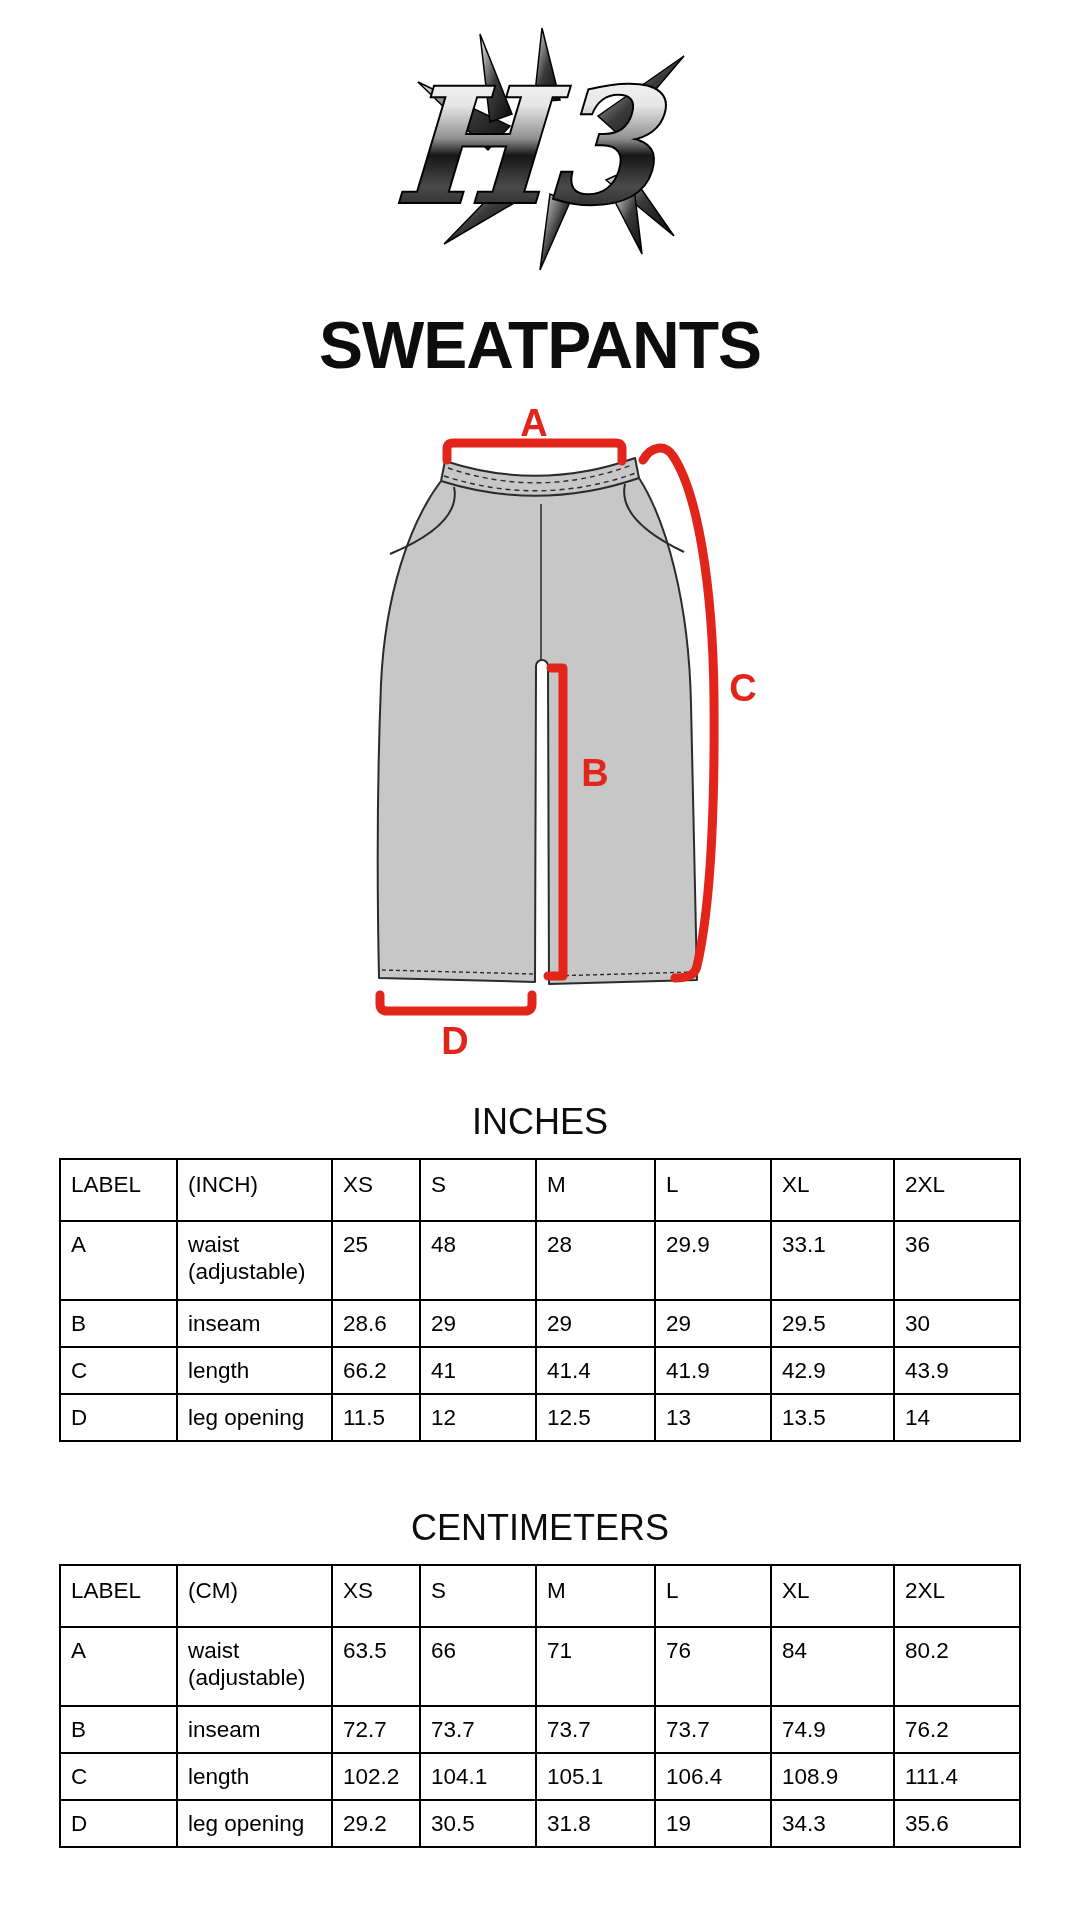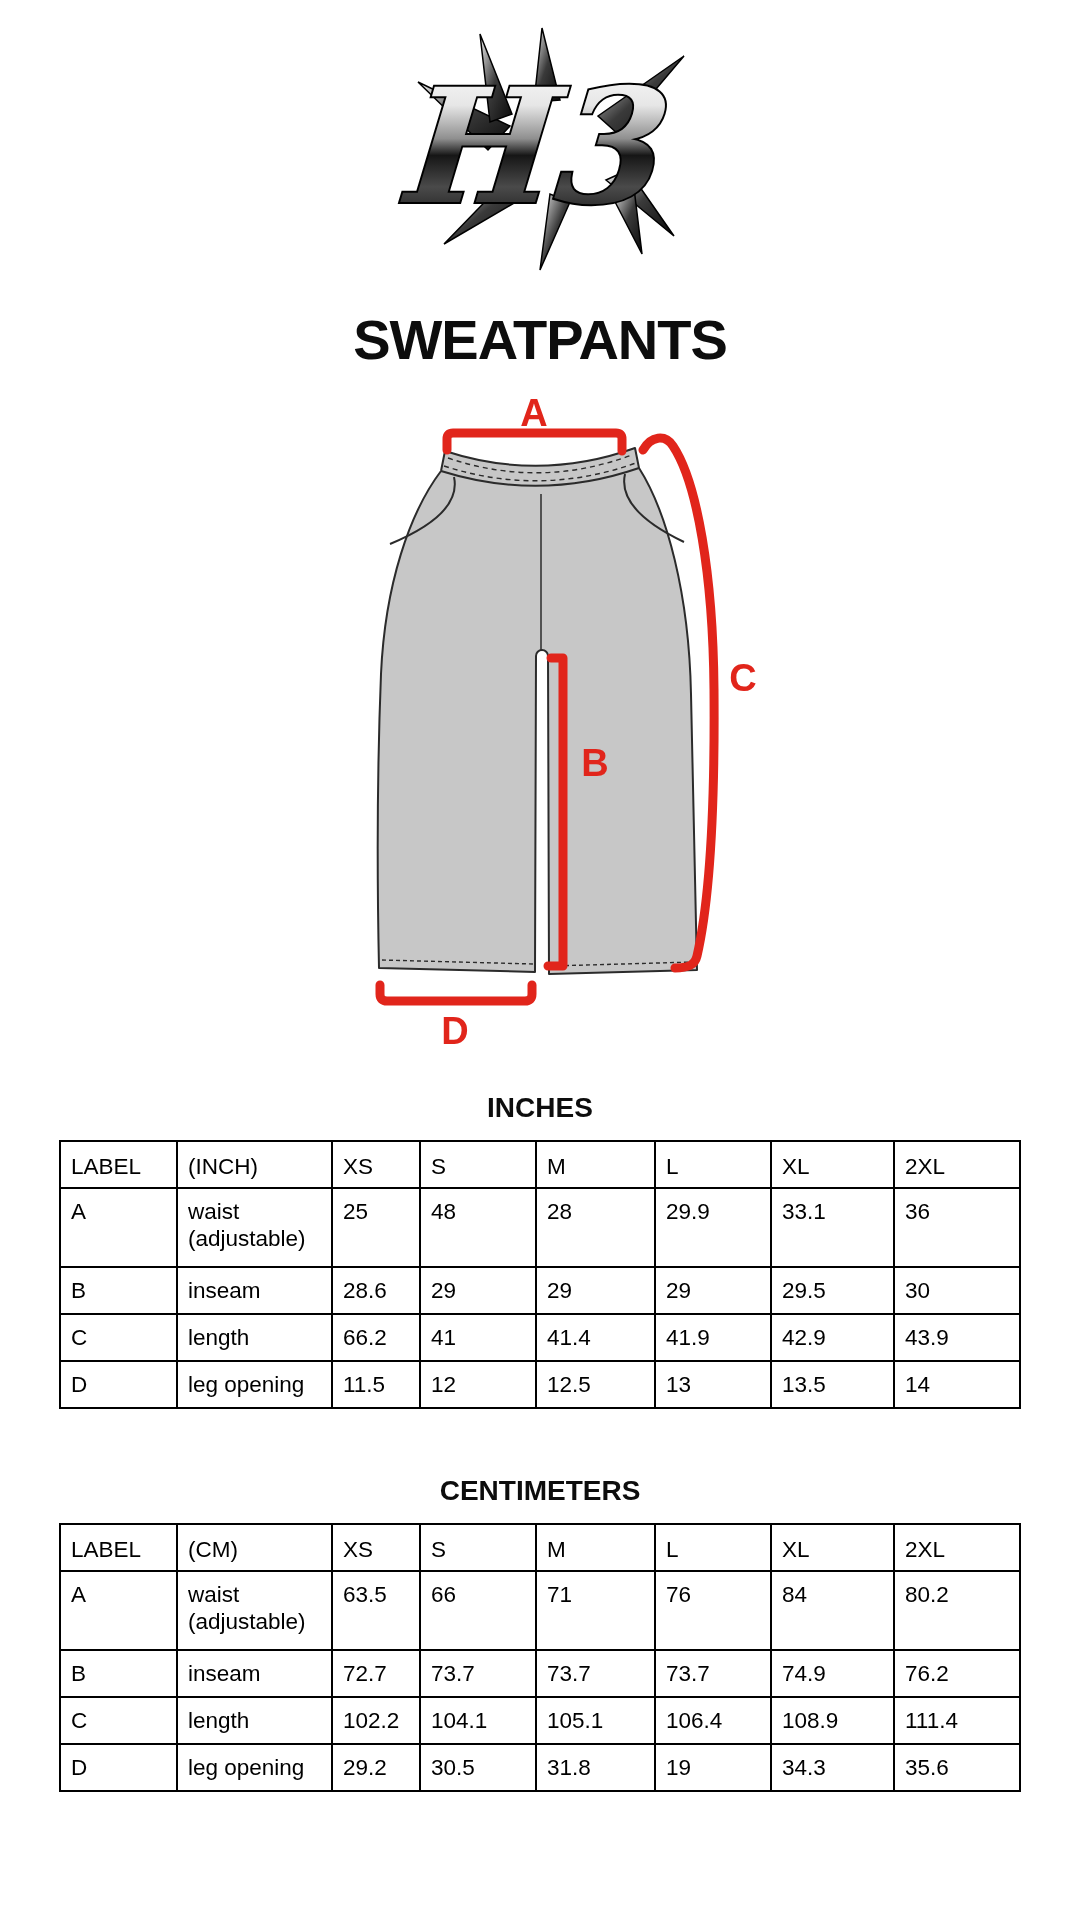--- a/index.html
+++ b/index.html
@@ -6,34 +6,34 @@
   html,body { background:#ffffff; }
   body { width:1080px; height:1920px; font-family:"Liberation Sans", sans-serif; overflow:hidden; }
   .page { width:1080px; height:1920px; background:#fff; padding-top:26px; }
 
   .logo-wrap { width:300px; margin:0 auto; }
   .logo-wrap svg { display:block; }
 
   .page-title {
     margin-top:40px;
     text-align:center;
-    font-size:56px;
+    font-size:66px;
     font-weight:800;
     letter-spacing:-1px;
     color:#0d0d0d;
     line-height:1;
   }
 
   .diagram-wrap { width:470px; margin:26px auto 0; }
   .diagram-wrap svg { display:block; }
 
   .tbl-heading {
     text-align:center;
-    font-size:28px;
-    font-weight:700;
+    font-size:36px;
+    font-weight:400;
     color:#0d0d0d;
     line-height:1;
   }
   #inches-heading { margin-top:40px; }
   #cm-heading { margin-top:68px; }
 
   table.size-table {
     width:960px;
     margin:18px auto 0;
     border-collapse:collapse;
@@ -44,21 +44,21 @@
     border:2px solid #000;
     font-size:22.5px;
     line-height:1.22;
     font-weight:400;
     color:#000;
     text-align:left;
     vertical-align:top;
     padding:9px 4px 4px 10px;
     overflow:hidden;
   }
-  .size-table thead th { height:47px; padding-top:11px; }
+  .size-table thead th { height:62px; padding-top:11px; }
   .size-table tbody tr.row-tall td { height:79px; }
   .size-table tbody tr td { height:47px; }
 
   text.red-label { font-family:"Liberation Sans", sans-serif; font-weight:bold; }
 </style>
 </head>
 <body>
 
 <div class="page">
 

